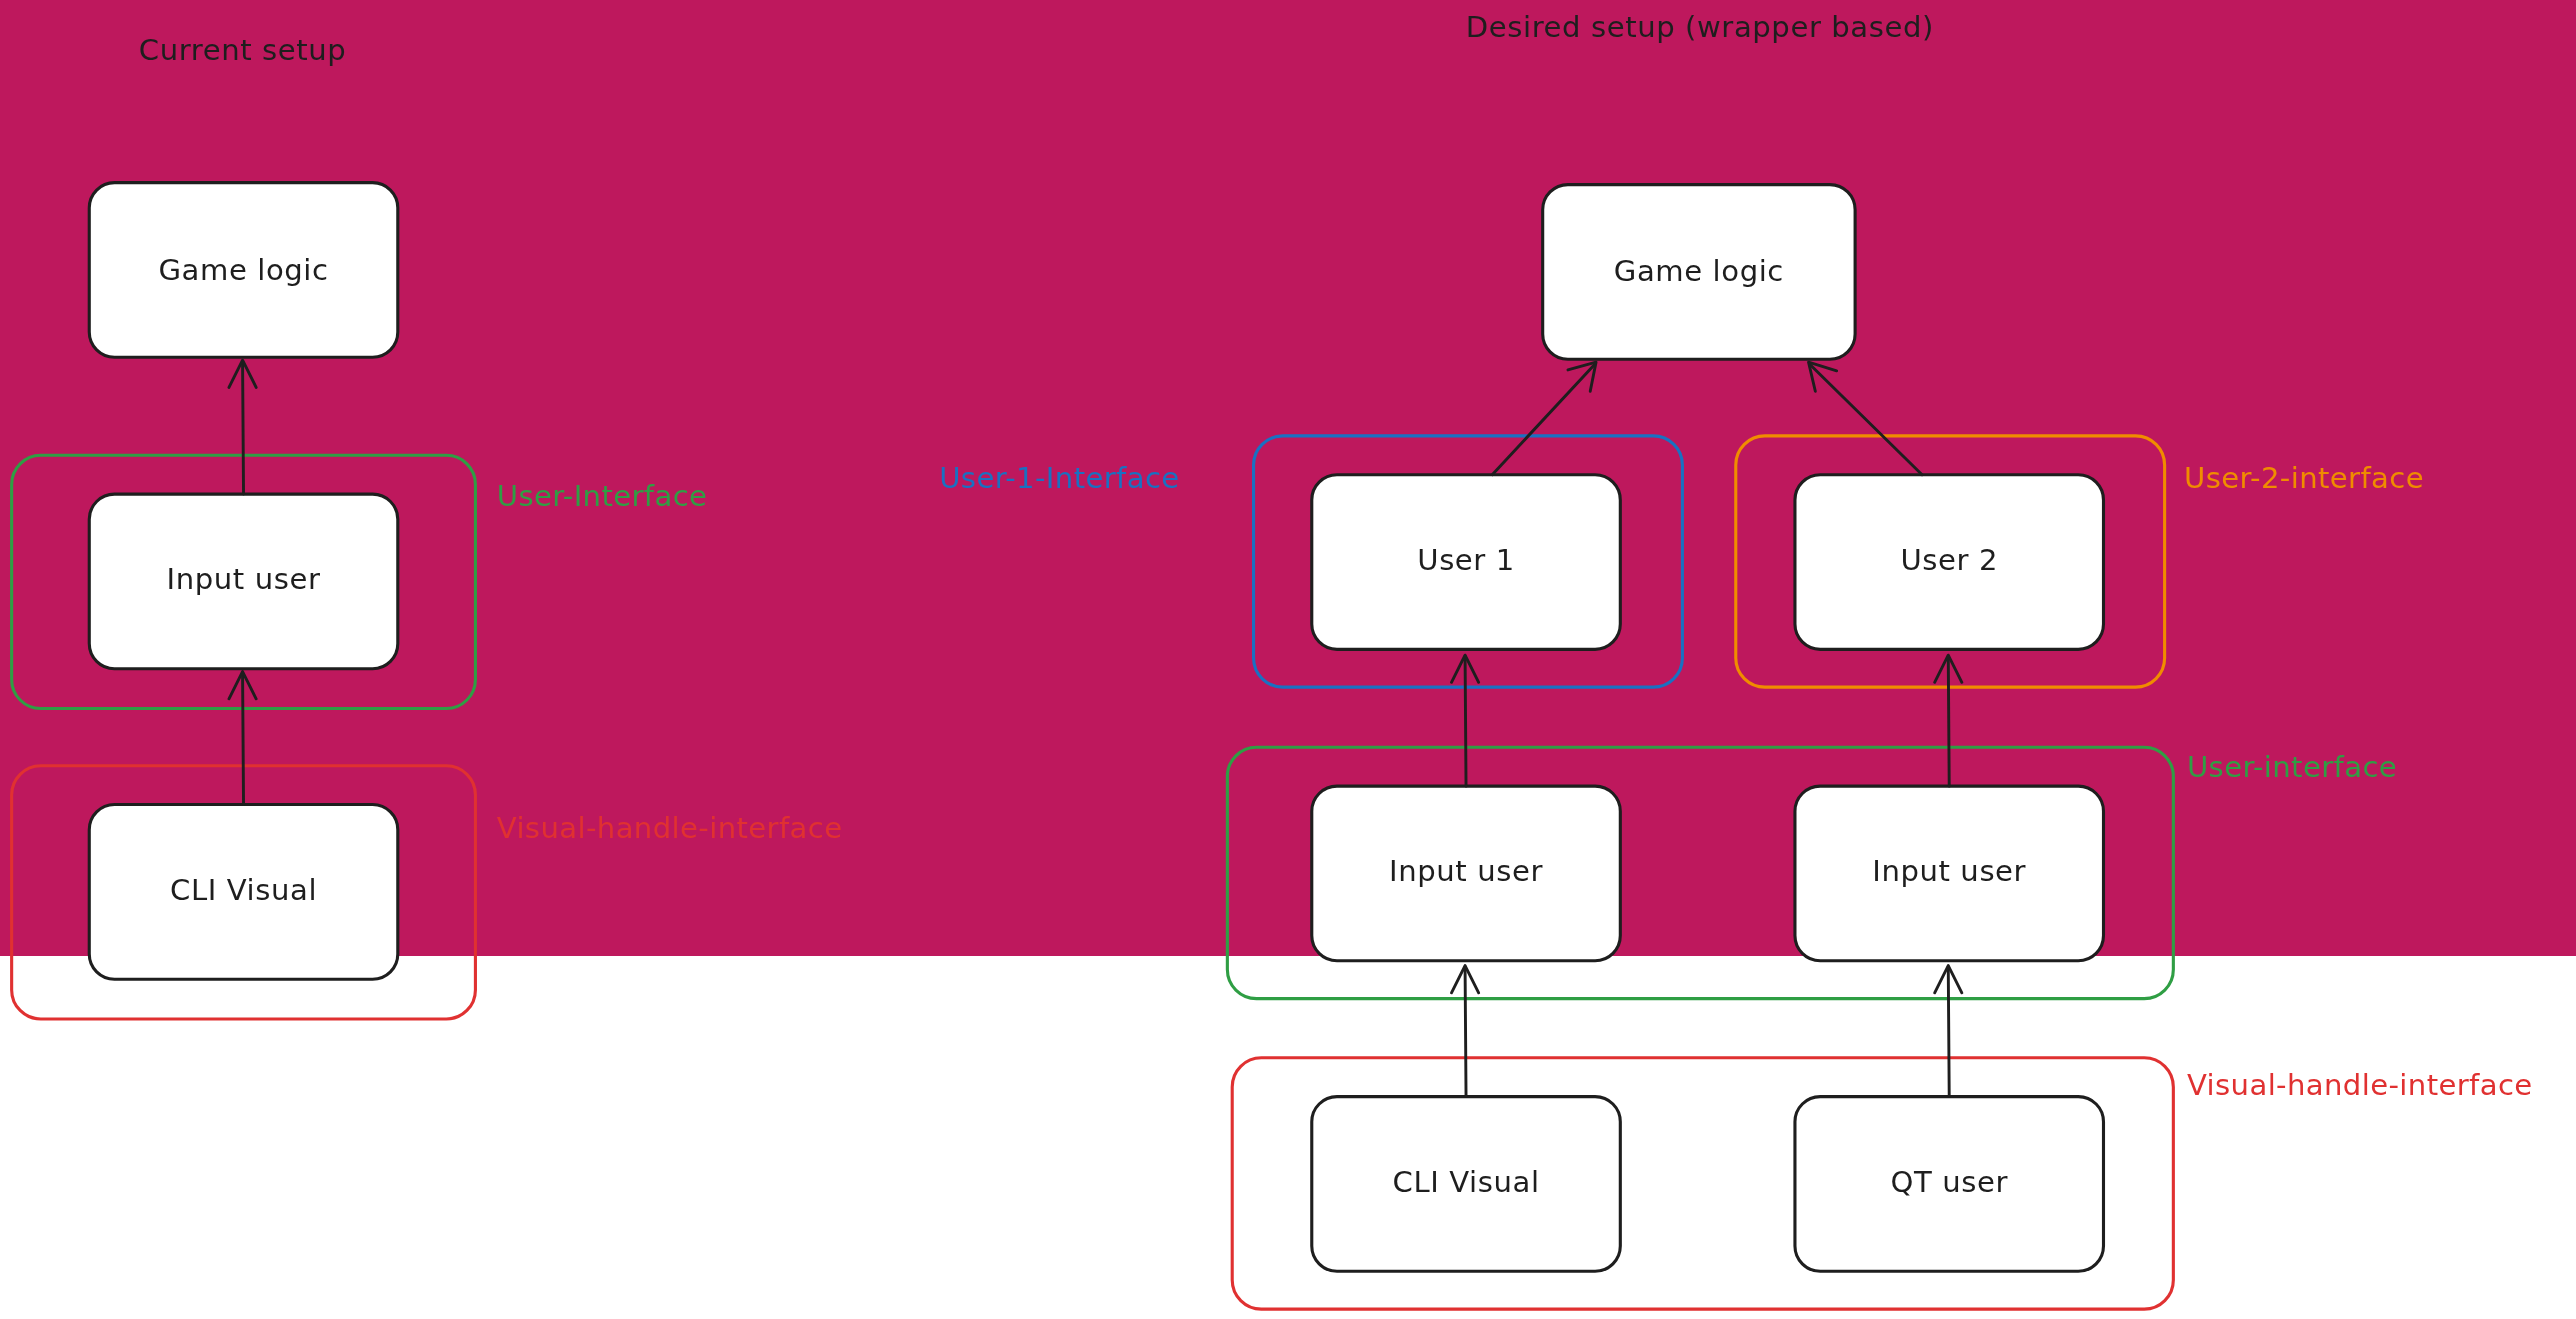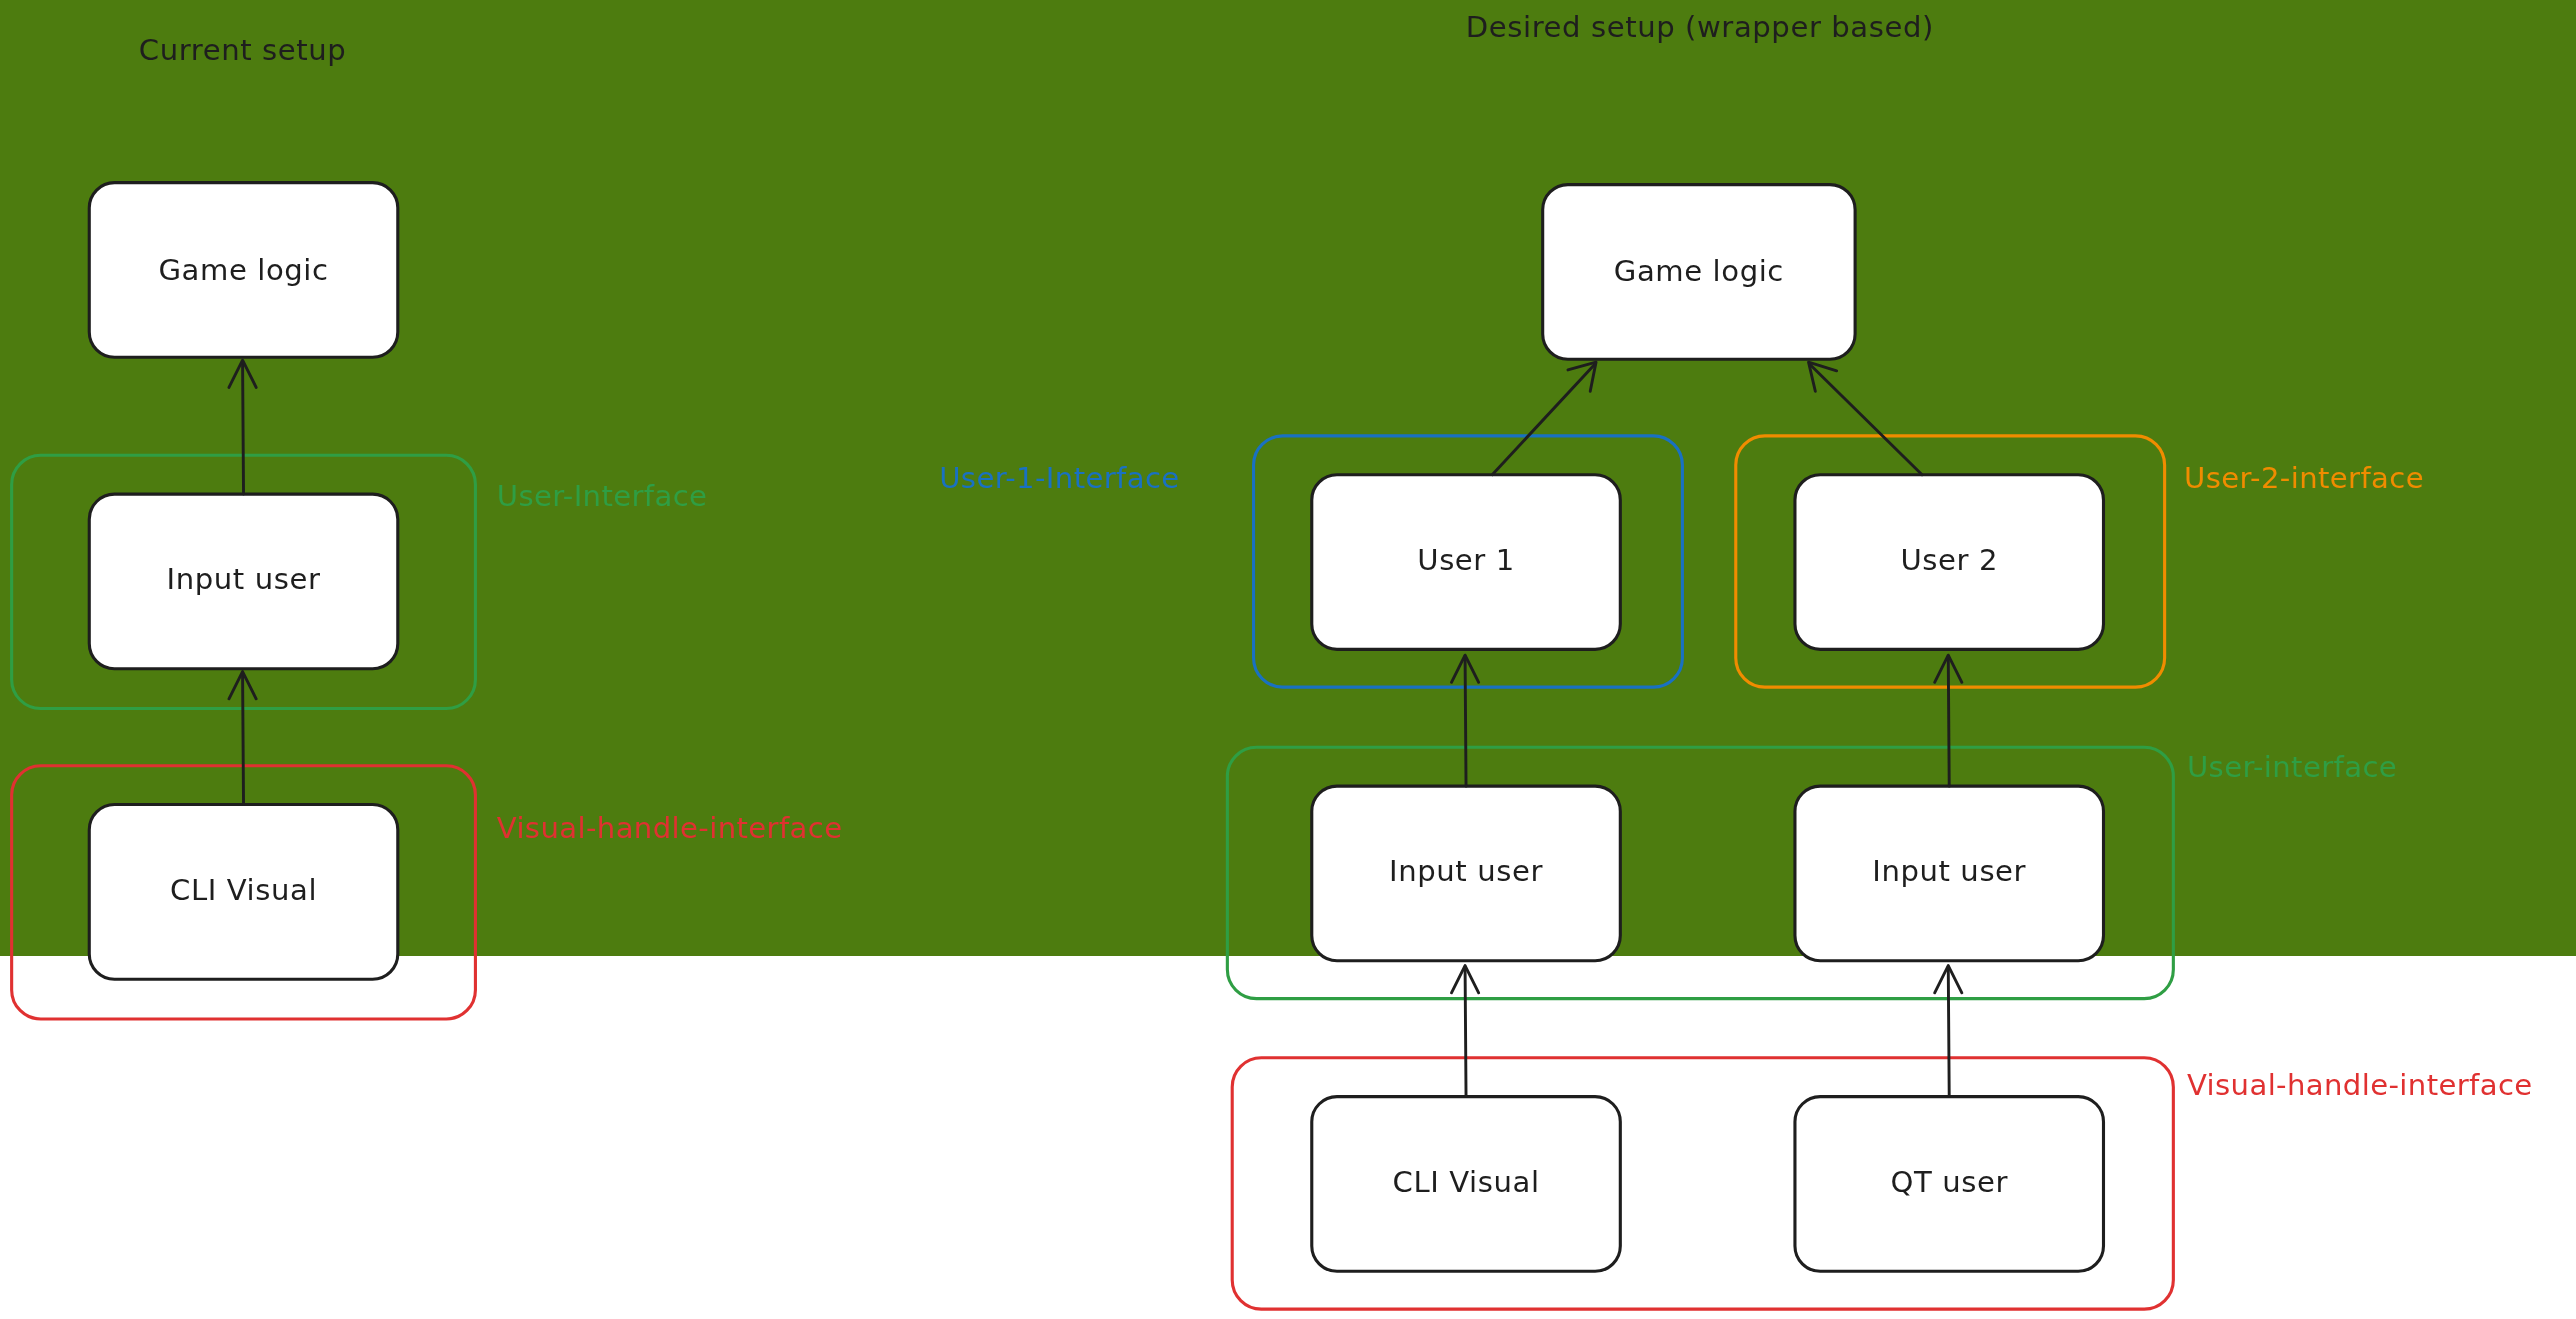--- a/index.html
+++ b/index.html
@@ -10,21 +10,21 @@
   body {
     width: 2576px;
     height: 1320px;
     overflow: hidden;
     font-family: "DejaVu Sans", sans-serif;
   }
   #canvas {
     position: relative;
     width: 2576px;
     height: 956px;
-    background: #4d7c0f;
+    background: #be185d;
   }
   svg.diagram {
     position: absolute;
     top: 0;
     left: 0;
     width: 2576px;
     height: 1320px;
   }
   .node-rect {
     fill: #ffffff;

